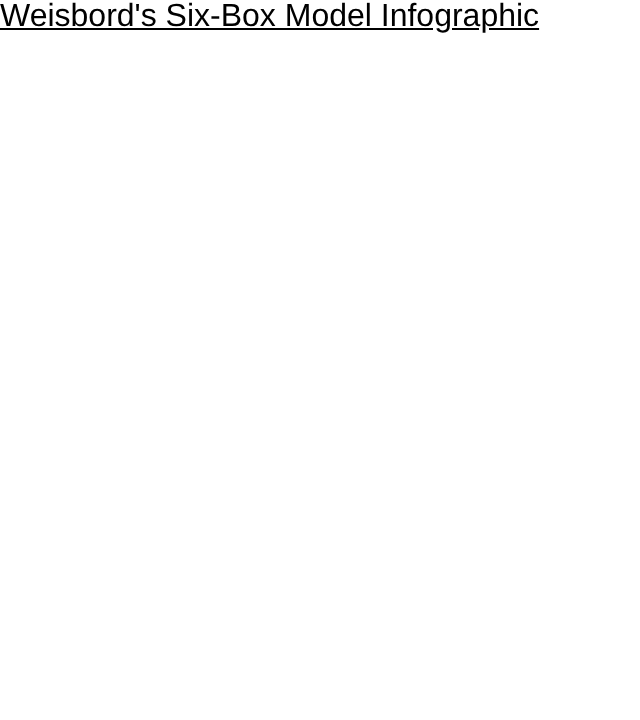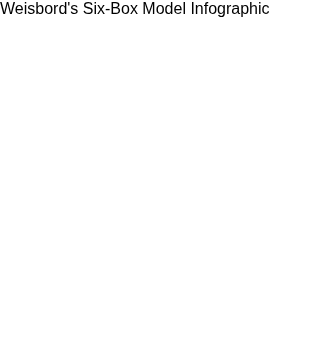--- a/index.html
+++ b/index.html
@@ -1,17 +1,17 @@
 <!DOCTYPE html>
 <html><head>
 <meta charset="utf-8">
 <title>Weisbord's Six-Box Model Infographic</title>
 <style>
   html,body{margin:0;padding:0;}
   body{width:280px;height:360px;background:#ffffff;font-family:"Liberation Sans",sans-serif;overflow:hidden;}
-  .page{position:relative;width:280px;height:360px;}
+  .page{position:relative;width:280px;height:360px;text-decoration:underline;}
 </style>
 </head>
 <body>
 
 <div class="page">
   <div>Weisbord's Six-Box Model Infographic</div>
 </div>
 
 </body></html>

